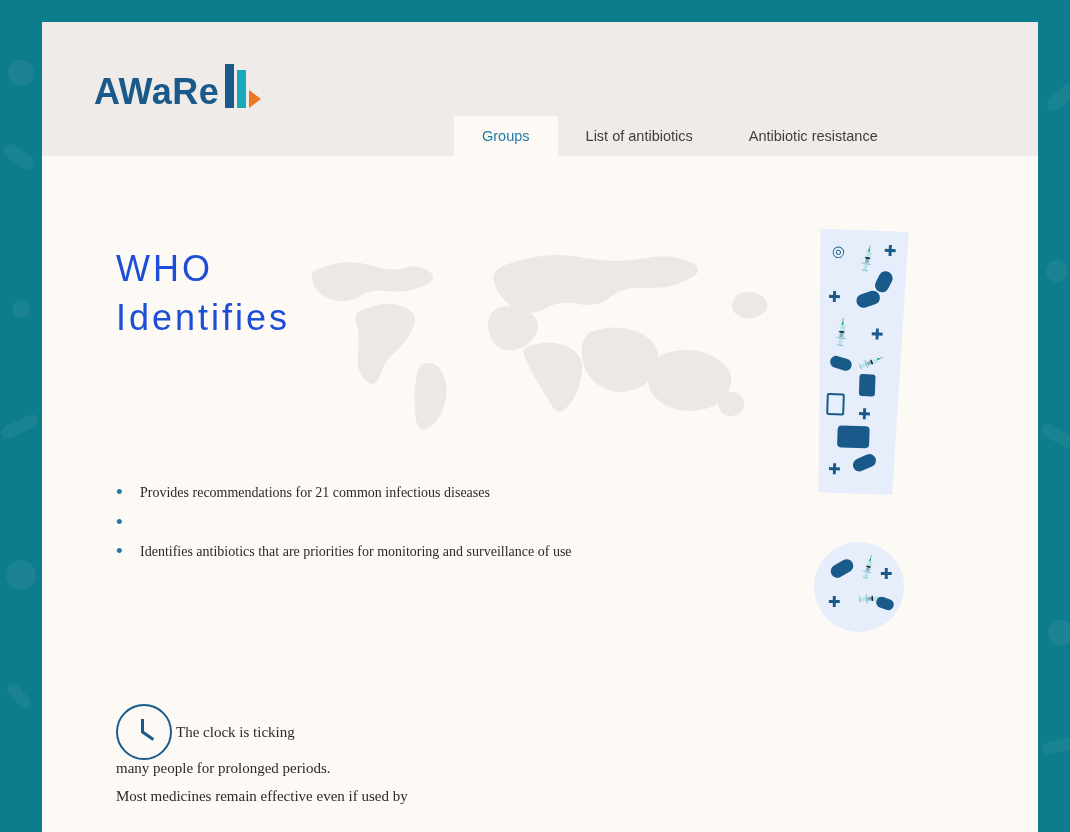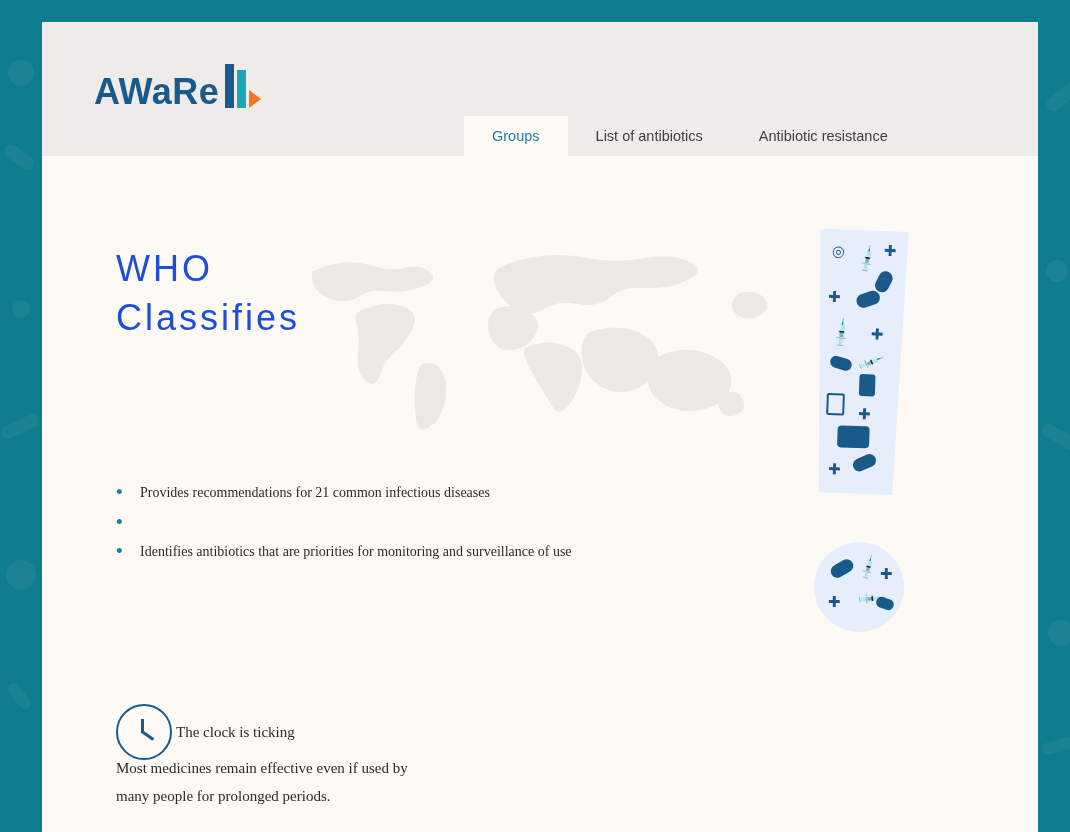--- a/index.html
+++ b/index.html
@@ -101,21 +101,20 @@
     padding: 0 28px;
     font-size: 14.5px;
     color: #3f3f3f;
     cursor: pointer;
     height: 100%;
     white-space: nowrap;
   }
   .nav-item.active {
     background: #fdf9f5;
     color: #1f7ba8;
-    margin-left: 10px;
   }
 
   
   .hero {
     position: relative;
     height: 330px;
   }
   .world-map {
     position: absolute;
     left: 230px;
@@ -285,21 +284,21 @@
         <path d="M258 112 q22 -8 40 2 q14 8 12 24 q-2 20 -14 34 q-9 11 -16 0 q-10 -16 -18 -30 q-8 -14 -10 -22 q-2 -6 6 -8z"></path>
         <path d="M318 98 q30 -10 52 2 q18 10 16 28 q-2 18 -20 26 q-20 9 -38 -2 q-16 -10 -18 -30 q-2 -16 8 -24z"></path>
         <path d="M392 120 q28 -10 52 4 q20 12 14 30 q-6 18 -30 22 q-26 4 -42 -10 q-14 -12 -8 -30 q4 -12 14 -16z"></path>
         <path d="M452 160 q12 -6 18 4 q6 10 -4 16 q-12 6 -18 -4 q-5 -10 4 -16z"></path>
         <path d="M466 60 q16 -6 26 4 q8 9 -2 16 q-14 9 -26 0 q-9 -8 2 -20z"></path>
       </g>
     </svg>
 
     <div class="hero-title">
       <div>WHO</div>
-      <div>Classifies</div>
+      <div>Identifies</div>
     </div>
   </div>
 
   <div class="jar">
     <span class="ic" style="left:14px;top:14px;">◎</span>
     <span class="ic" style="left:38px;top:20px;font-size:19px;transform:rotate(-35deg);">💉</span>
     <span class="ic" style="left:66px;top:12px;">✚</span>
     <span class="ic" style="left:60px;top:40px;width:14px;height:22px;border-radius:8px;background:#1a5a8a;transform:rotate(25deg);"></span>
     <span class="ic" style="left:12px;top:60px;">✚</span>
     <span class="ic" style="left:40px;top:62px;width:24px;height:14px;border-radius:8px;background:#1a5a8a;transform:rotate(-20deg);"></span>
@@ -340,17 +339,17 @@
 
   <div class="clock-row">
     <span class="clock-icon">
       <span class="hand-h"></span>
       <span class="hand-m"></span>
     </span>
     <span class="clock-title">The clock is ticking</span>
   </div>
 
   <div class="clock-body">
+    <div>many people for prolonged periods.</div>
     <div>Most medicines remain effective even if used by</div>
-    <div>many people for prolonged periods.</div>
   </div>
 
 </div>
 
 </body></html>

